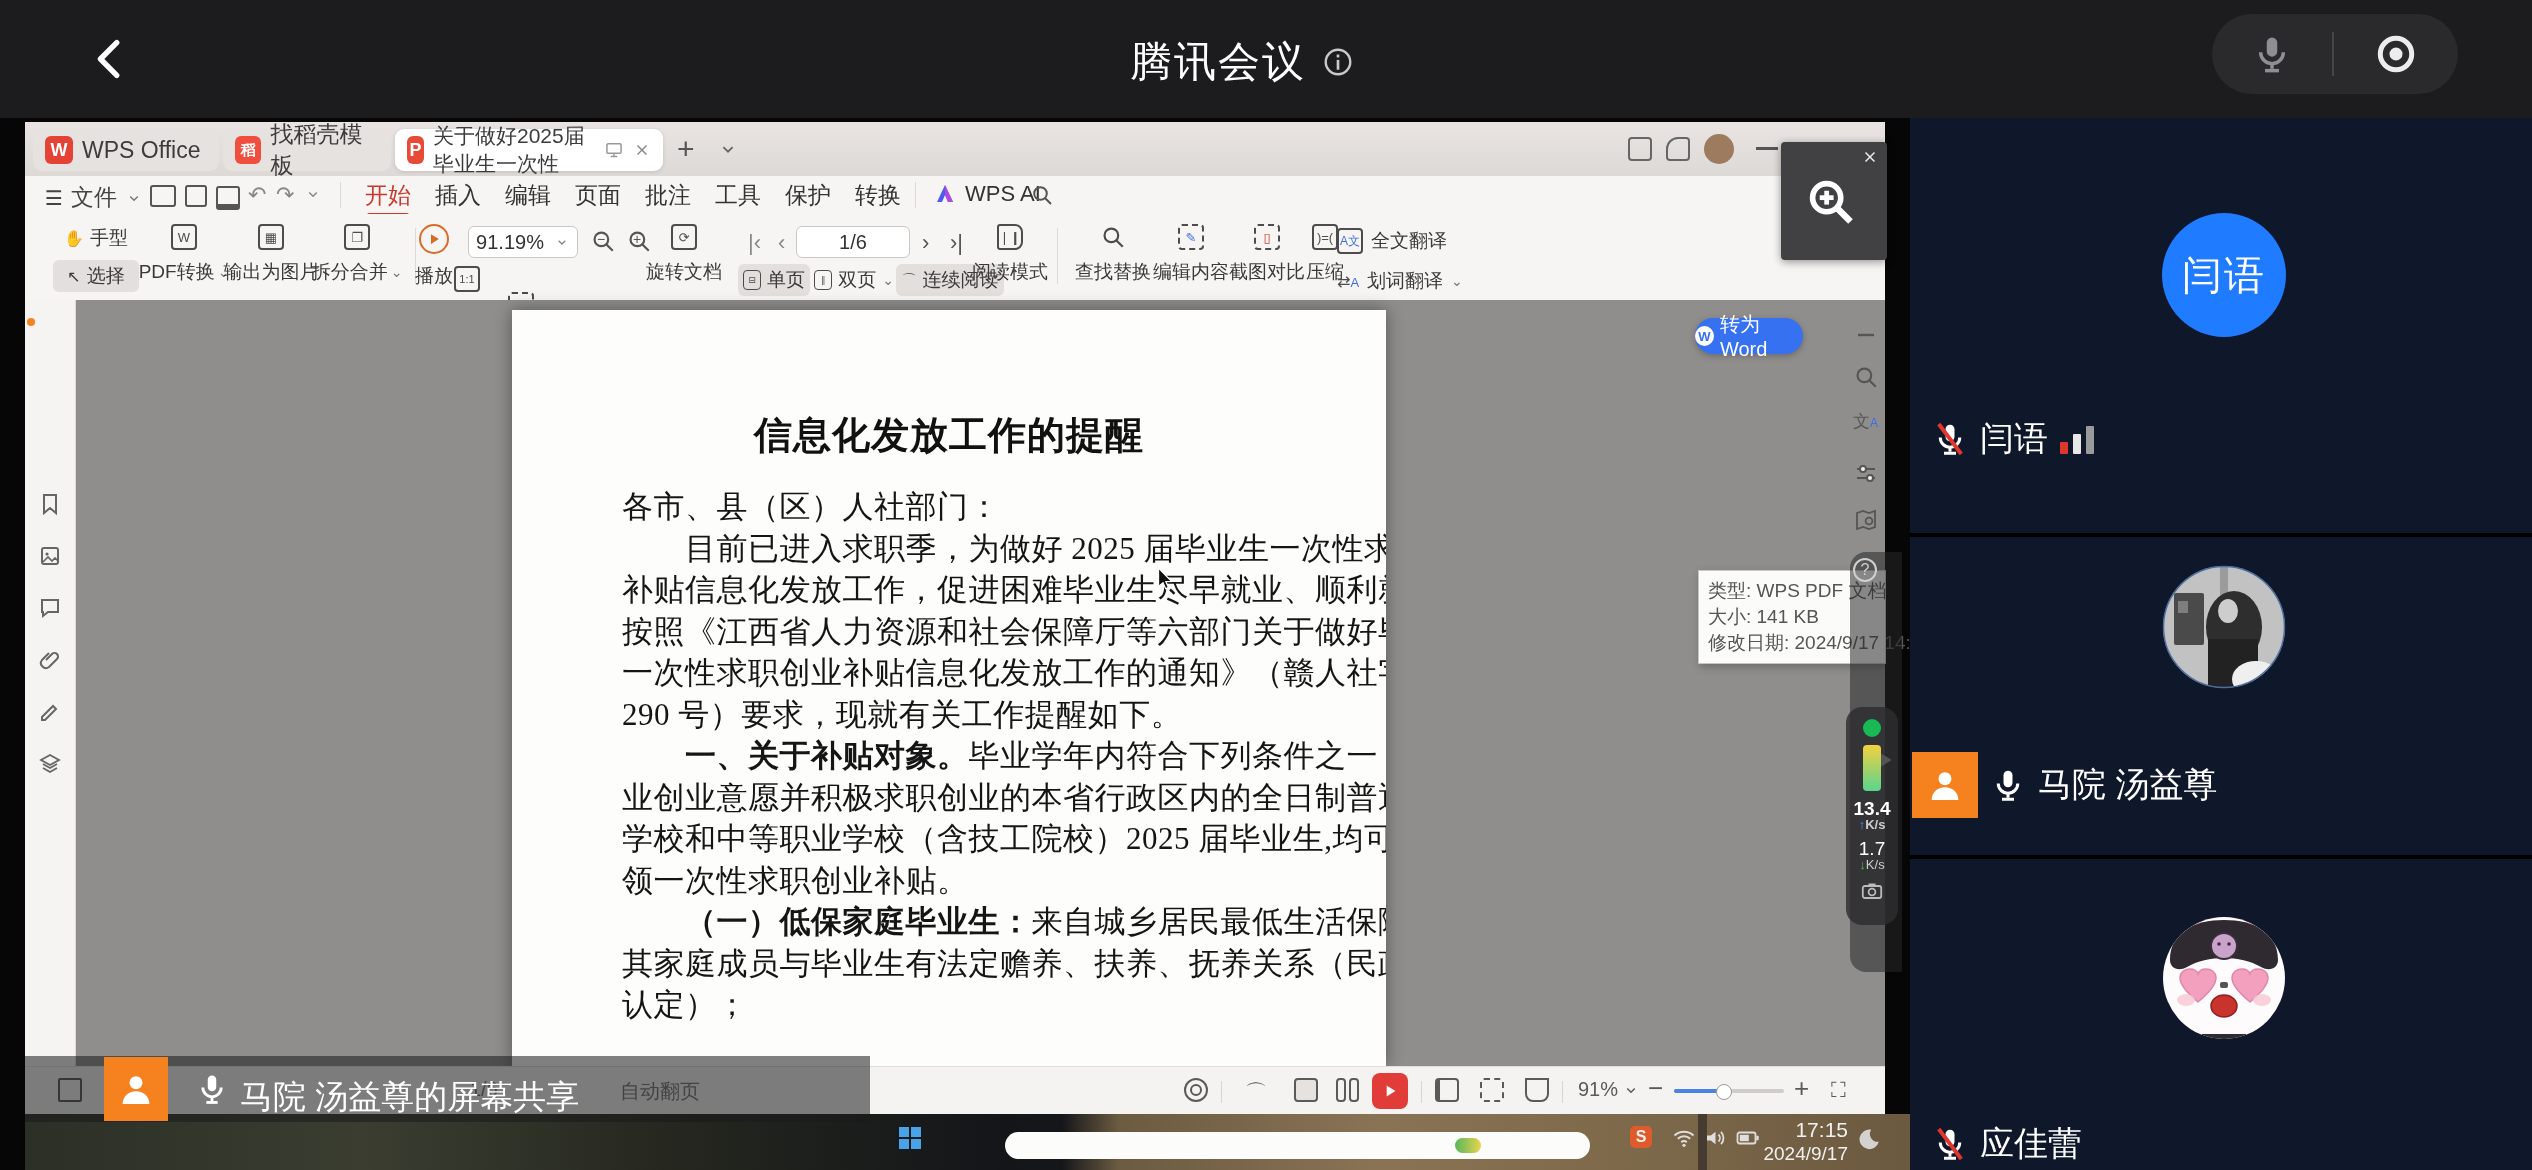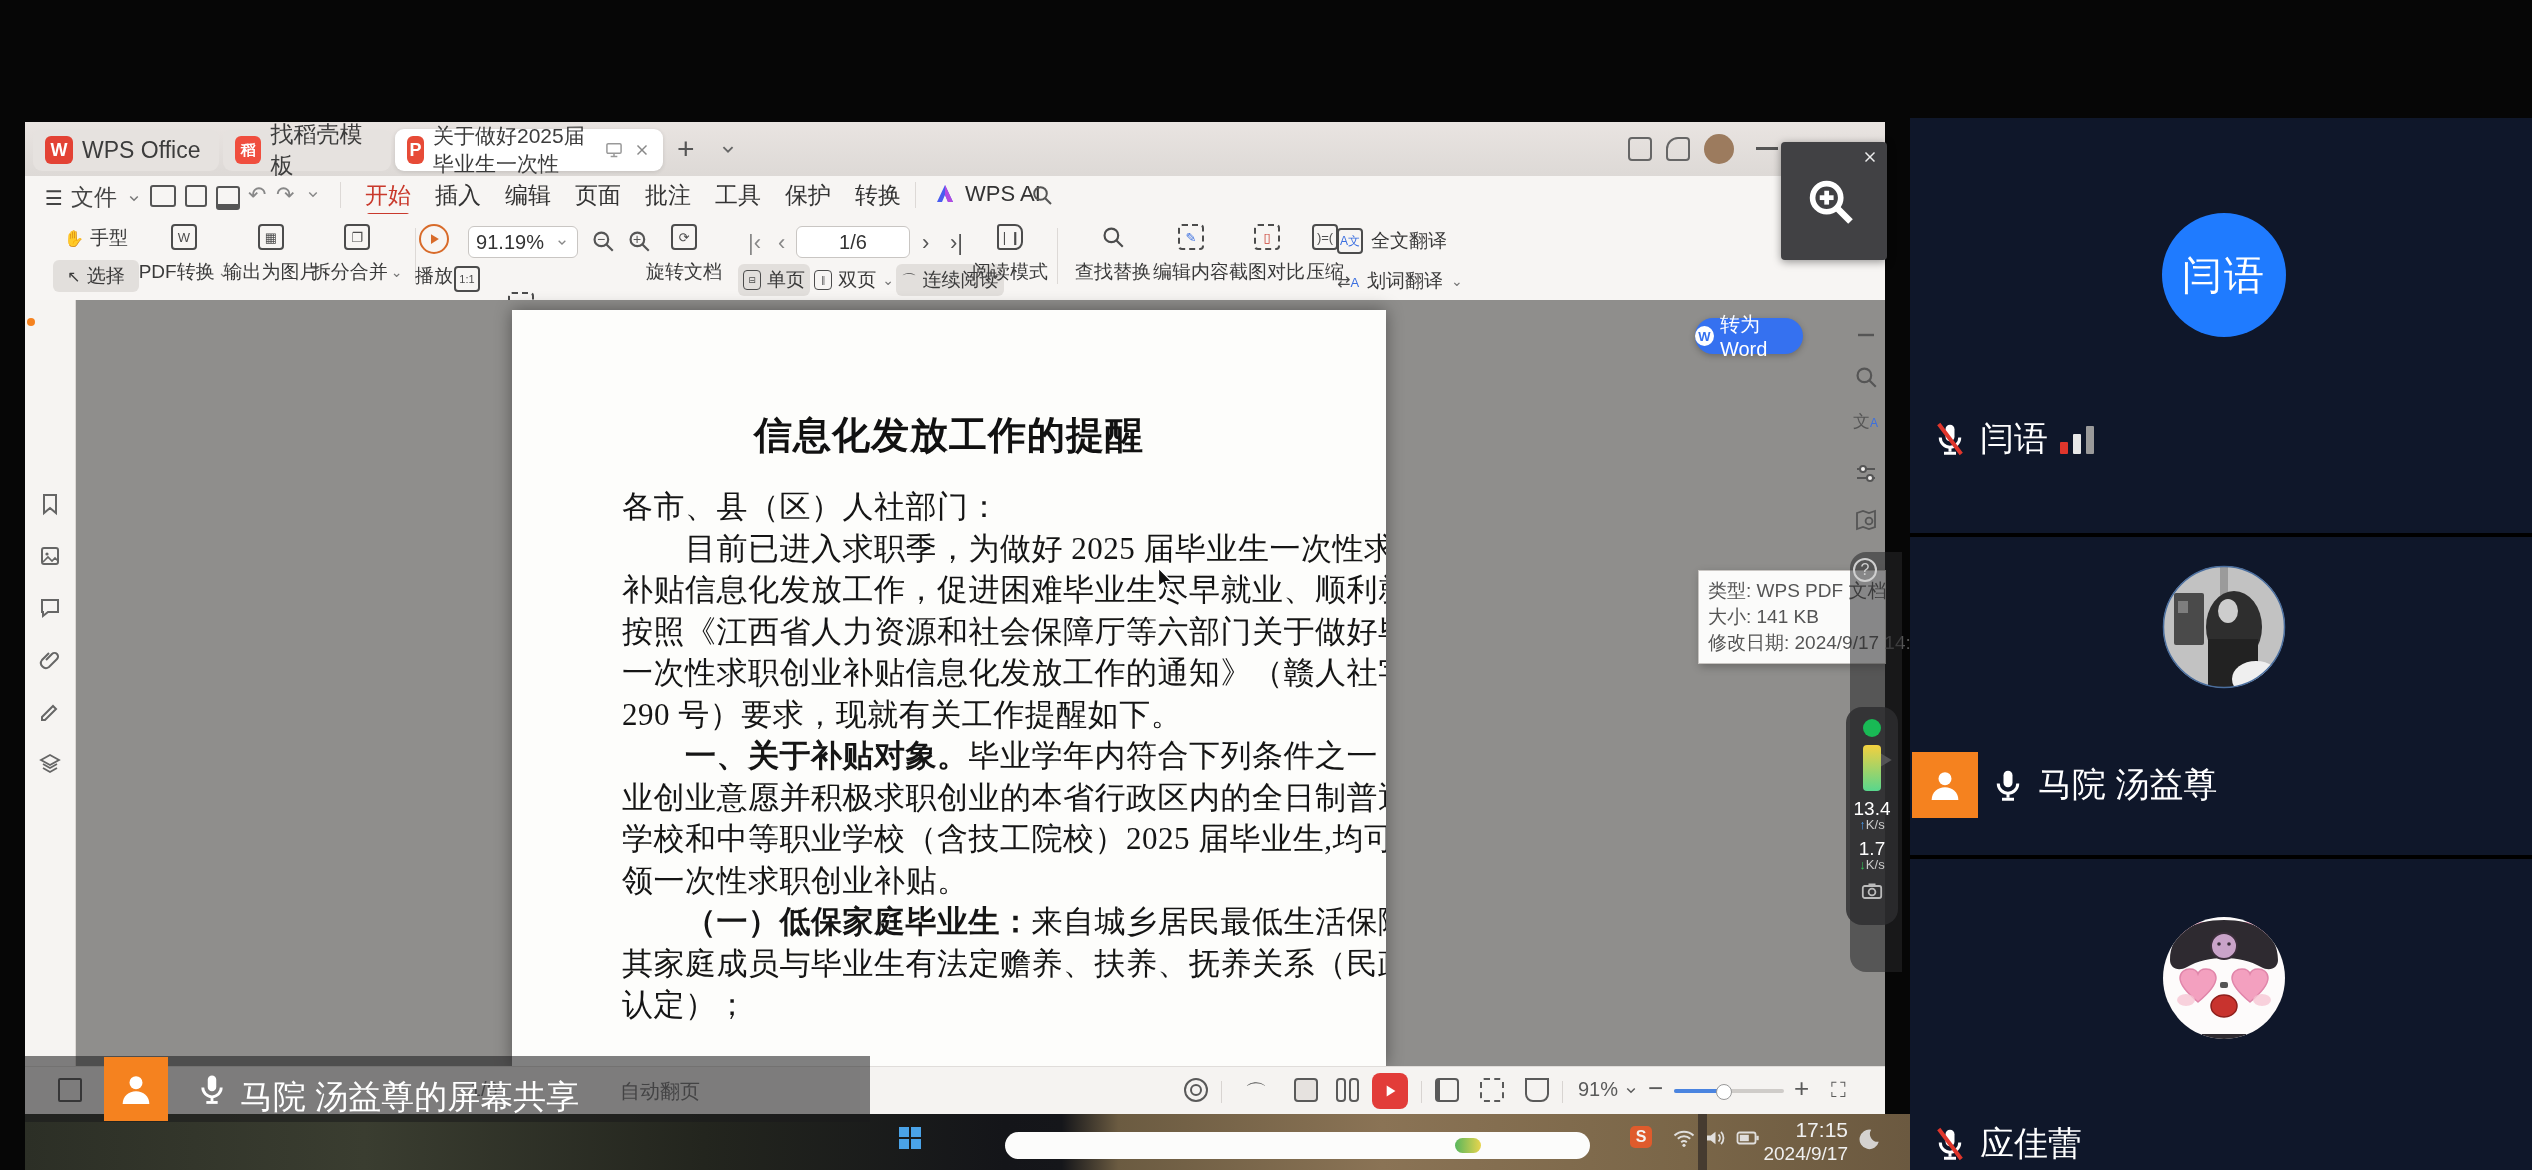--- a/index.html
+++ b/index.html
@@ -160,20 +160,48 @@
     <line x1="6.8" y1="10" x2="13.2" y2="10" stroke="currentColor" stroke-width="2.2"></line>
     <line x1="15" y1="15" x2="21" y2="21" stroke="currentColor" stroke-width="3"></line>
   </symbol>
   <symbol id="ic-cursor" viewBox="0 0 24 24">
     <path d="M6 2 L6 19 L10.2 15.5 L12.6 21 L15.2 19.8 L12.8 14.5 L18 14.2 Z" fill="#111" stroke="#fff" stroke-width="1.2"></path>
   </symbol>
 </svg>
 
 <div id="stage">
 
+  <div id="topbar">
+    <div class="abs" style="left:88px;top:36px;width:46px;height:46px;color:#fff;">
+      <svg width="46" height="46">
+          <use href="#ic-back"></use>
+        </svg>
+    </div>
+    <div class="abs flex" style="left:1130px;top:34px;gap:16px;">
+      <span id="tm-title">腾讯会议</span>
+      <span style="width:32px;height:32px;color:#c9c9cc;">
+        <svg width="32" height="32">
+            <use href="#ic-info"></use>
+          </svg>
+      </span>
+    </div>
+    <div id="tm-pill">
+      <span style="width:42px;height:42px;color:#8e8e93;">
+        <svg width="42" height="42">
+            <use href="#ic-mic"></use>
+          </svg>
+      </span>
+      <span class="pill-div"></span>
+      <span style="width:46px;height:46px;color:#ececec;">
+        <svg width="46" height="46">
+            <use href="#ic-record"></use>
+          </svg>
+      </span>
+    </div>
+  </div>
 
   <div id="wps">
 
     <div id="tabbar">
       <div class="tab" style="left:8px;width:186px;">
         <span class="applogo" style="background:#e34234;">W</span>
         <span>WPS Office</span>
       </div>
       <div class="tab" style="left:198px;width:168px;">
         <span class="applogo" style="background:#f04e3e;font-size:15px;">稻</span>
@@ -525,21 +553,21 @@
       <div class="abs" style="left:12px;top:188px;width:34px;height:40px;color:#fff;">
         <svg width="34" height="40" viewBox="0 0 24 24">
             <polygon points="6 3 21 12 6 21" fill="#fff"></polygon>
           </svg>
       </div>
     </div>
 
     <div id="netwidget">
       <div style="width:18px;height:18px;border-radius:50%;background:#19b955;"></div>
       <div style="width:18px;height:46px;border-radius:4px;background:linear-gradient(#f4d03f,#58d68d);"></div>
-      <div style="text-align:center;">
+      <div style="text-align:center;font-weight:bold;">
         <div class="net-num">13.4</div>
         <div class="net-unit"><span style="color:#4a9ef5;">↑</span><span>K/s</span></div>
       </div>
       <div style="text-align:center;">
         <div class="net-num">1.7</div>
         <div class="net-unit"><span style="color:#35c759;">↓</span><span>K/s</span></div>
       </div>
       <div style="width:24px;height:24px;color:#bbb;">
           <svg width="24" height="24">
             <use href="#ic-camera"></use>

